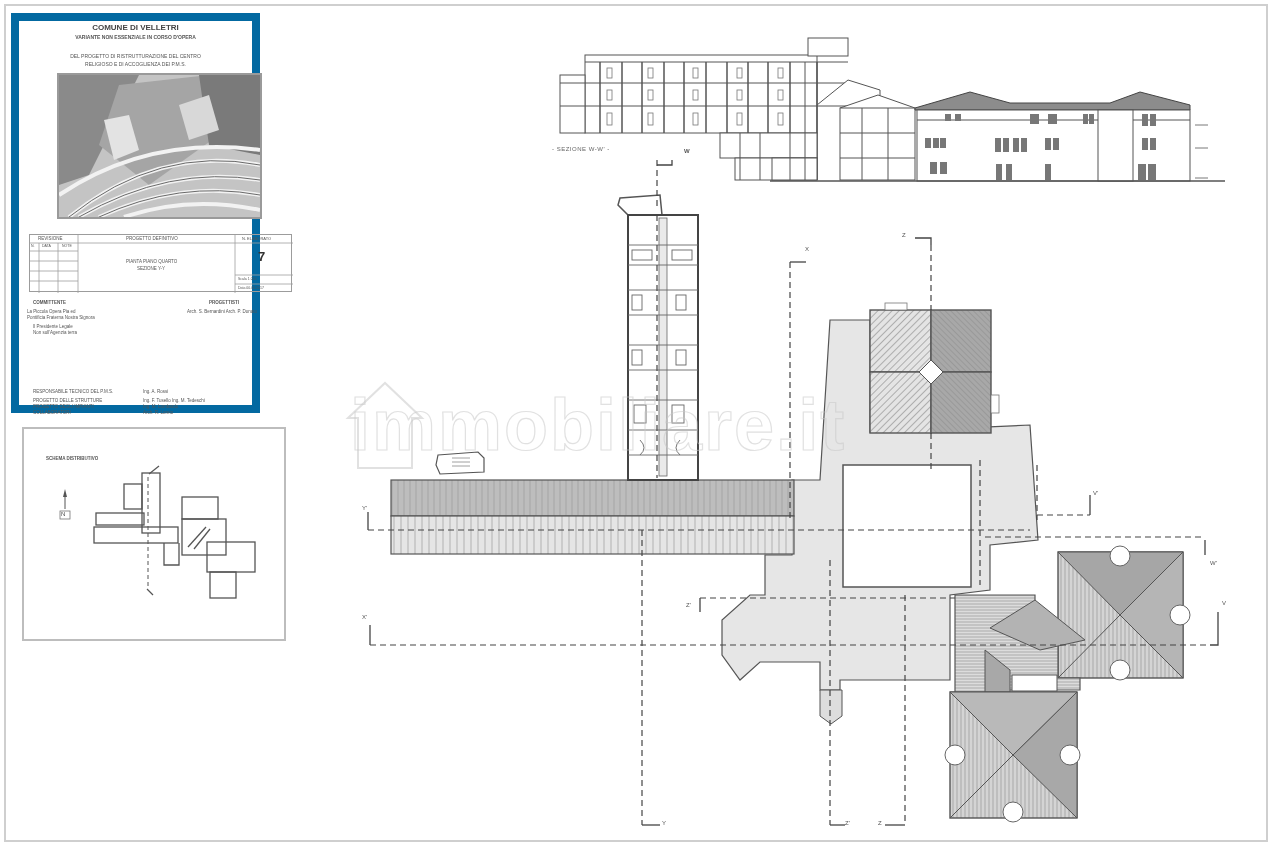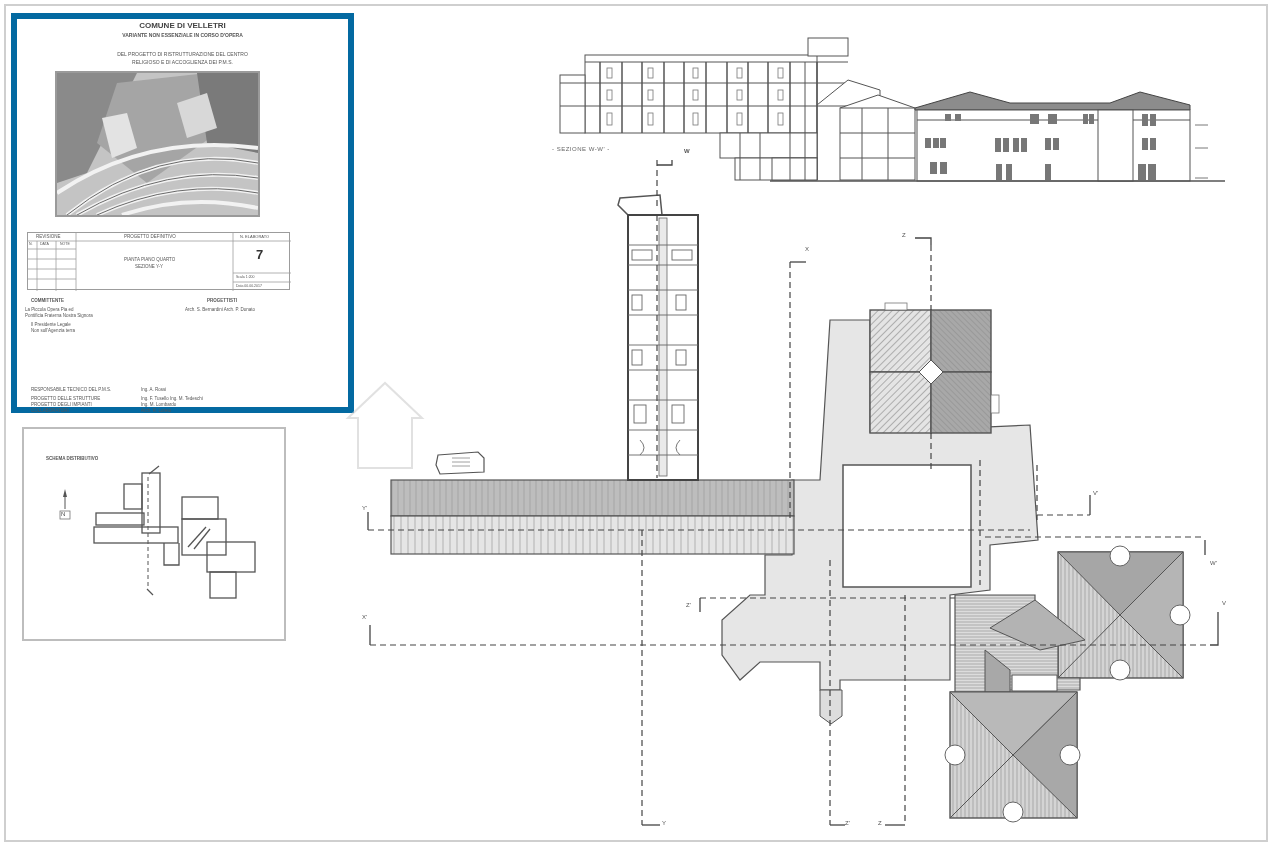--- a/index.html
+++ b/index.html
@@ -1,19 +1,19 @@
 <!DOCTYPE html>
 <html><head>
 <meta charset="utf-8">
 <style>
   html,body{margin:0;padding:0;background:#ffffff;}
   body{width:1274px;height:849px;position:relative;overflow:hidden;font-family:"Liberation Sans",sans-serif;color:#333;}
   .sheet{position:absolute;left:4px;top:4px;width:1264px;height:838px;border:2px solid #cfcfcf;box-sizing:border-box;background:#fff;}
   .abs{position:absolute;}
-  .titleblock{position:absolute;left:11px;top:13px;width:343px;height:400px;border:6px solid #0369a1;box-sizing:border-box;background:#fff;}
+  .titleblock{position:absolute;left:11px;top:13px;width:249px;height:400px;border:8px solid #0369a1;box-sizing:border-box;background:#fff;}
   .tb-h1{position:absolute;left:0;right:0;top:2px;text-align:center;font-size:8px;font-weight:bold;color:#444;}
   .tb-h2{position:absolute;left:0;right:0;top:13px;text-align:center;font-size:5px;font-weight:bold;color:#555;}
   .tb-h3{position:absolute;left:0;right:0;top:31px;text-align:center;font-size:5px;color:#555;line-height:8px;}
   .render{position:absolute;left:38px;top:52px;width:205px;height:146px;border:2px solid #9a9a9a;box-sizing:border-box;overflow:hidden;background:#bdbdbd;}
   .tbl{position:absolute;left:10px;top:213px;width:263px;height:58px;border:1px solid #9c9c9c;box-sizing:border-box;}
   .small{font-size:4.5px;color:#555;white-space:nowrap;}
   .keyplan{position:absolute;left:22px;top:427px;width:264px;height:214px;border:2px solid #bdbdbd;box-sizing:border-box;background:#fff;}
   .plan{position:absolute;left:0;top:0;}
   .watermark{position:absolute;left:340px;top:378px;width:600px;height:100px;pointer-events:none;}
   .wm-text{position:absolute;left:0;top:0;font-size:72px;font-weight:bold;color:rgba(255,255,255,0.0);-webkit-text-stroke:1.2px rgba(200,200,200,0.55);letter-spacing:2px;}
@@ -376,13 +376,14 @@
 <div class="abs small" style="left:1210px;top:560px;font-size:6px;">W'</div>
 <div class="abs small" style="left:1222px;top:600px;font-size:6px;">V</div>
 <div class="abs small" style="left:662px;top:820px;font-size:6px;">Y</div>
 <div class="abs small" style="left:845px;top:820px;font-size:6px;">Z'</div>
 <div class="abs small" style="left:878px;top:820px;font-size:6px;">Z</div>
 
 <div class="watermark">
   <svg width="600" height="100" class="abs" style="left:0;top:0">
     <polygon points="8,40 45,5 82,40 72,40 72,90 18,90 18,40" fill="none" stroke="rgba(205,205,205,0.6)" stroke-width="2"></polygon>
   </svg>
+  <div class="wm-text" style="left:10px;top:6px;">immobiliare.it</div>
 </div>
 
 </body></html>

